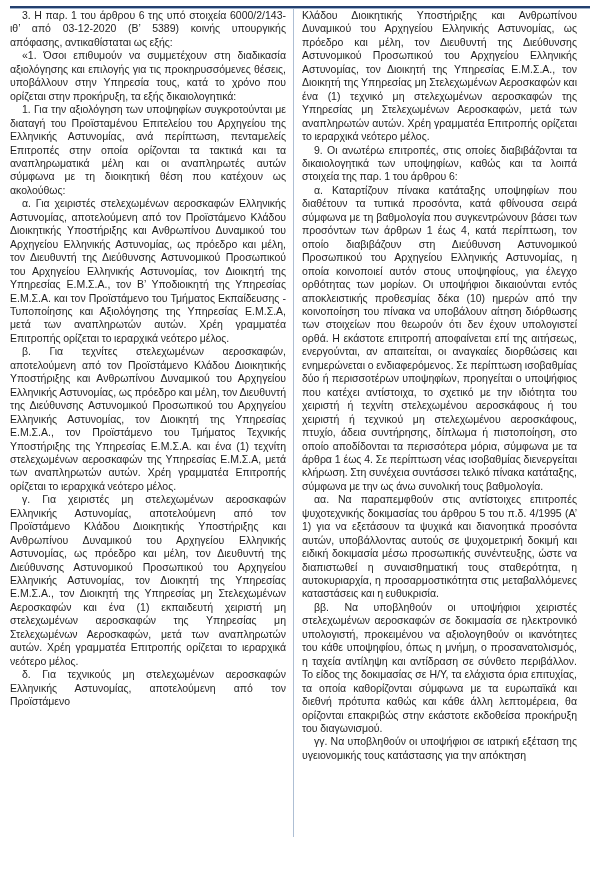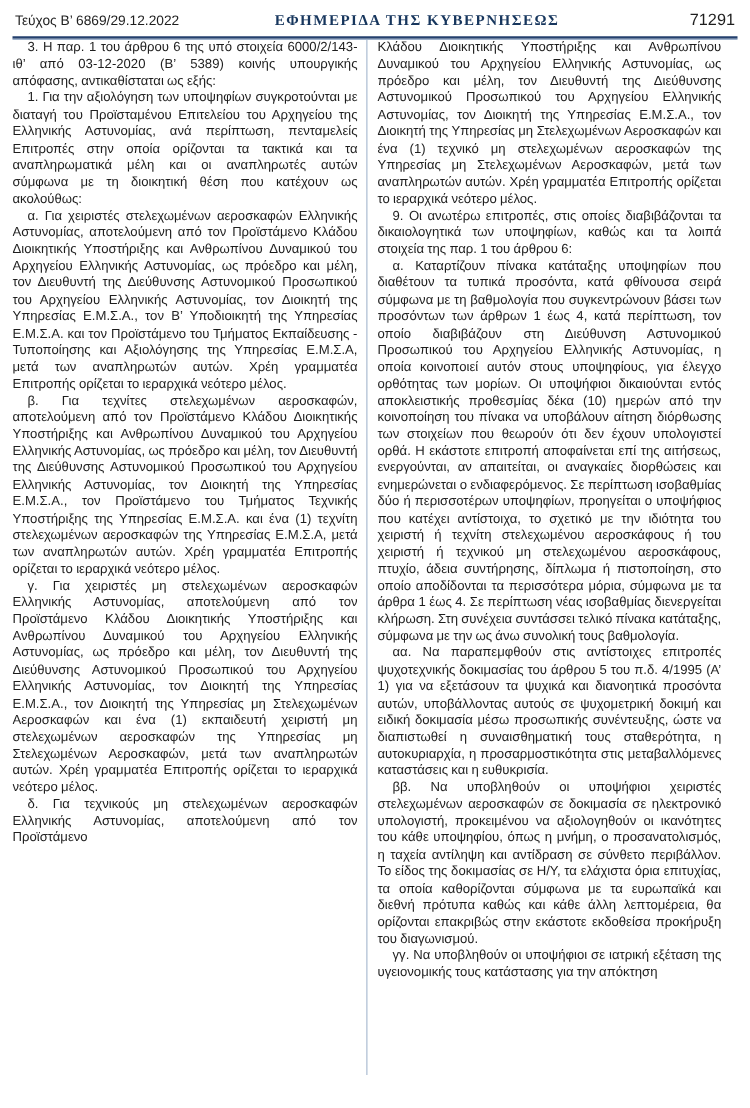--- a/index.html
+++ b/index.html
@@ -83,31 +83,27 @@
     text-align: left;
     text-indent: 0;
     margin: 12px 0 12px 38px;
   }
 </style>
 </head>
 <body>
 
 <div class="page">
 
-  <div class="header-row">
-    <span class="header-issue">Τεύχος Β’ 6869/29.12.2022</span>
-    <span class="header-title">ΕΦΗΜΕΡΙΔΑ ΤΗΣ ΚΥΒΕΡΝΗΣΕΩΣ</span>
-    <span class="header-page">71291</span>
-  </div>
 
   <div class="header-rule"></div>
 
   <div class="columns">
     <div class="col col-left">
         <p class="para">3. Η παρ. 1 του άρθρου 6 της υπό στοιχεία 6000/2/143-ιθ’ από 03-12-2020 (Β’ 5389) κοινής υπουργικής απόφασης, αντικαθίσταται ως εξής:</p>
+        <p class="para">«1. Όσοι επιθυμούν να συμμετέχουν στη διαδικασία αξιολόγησης και επιλογής για τις προκηρυσσόμενες θέσεις, υποβάλλουν στην Υπηρεσία τους, κατά το χρόνο που ορίζεται στην προκήρυξη, τα εξής δικαιολογητικά:</p>
         <p class="para">1. Για την αξιολόγηση των υποψηφίων συγκροτούνται με διαταγή του Προϊσταμένου Επιτελείου του Αρχηγείου της Ελληνικής Αστυνομίας, ανά περίπτωση, πενταμελείς Επιτροπές στην οποία ορίζονται τα τακτικά και τα αναπληρωματικά μέλη και οι αναπληρωτές αυτών σύμφωνα με τη διοικητική θέση που κατέχουν ως ακολούθως:</p>
         <p class="para">α. Για χειριστές στελεχωμένων αεροσκαφών Ελληνικής Αστυνομίας, αποτελούμενη από τον Προϊστάμενο Κλάδου Διοικητικής Υποστήριξης και Ανθρωπίνου Δυναμικού του Αρχηγείου Ελληνικής Αστυνομίας, ως πρόεδρο και μέλη, τον Διευθυντή της Διεύθυνσης Αστυνομικού Προσωπικού του Αρχηγείου Ελληνικής Αστυνομίας, τον Διοικητή της Υπηρεσίας Ε.Μ.Σ.Α., τον Β’ Υποδιοικητή της Υπηρεσίας Ε.Μ.Σ.Α. και τον Προϊστάμενο του Τμήματος Εκπαίδευσης - Τυποποίησης και Αξιολόγησης της Υπηρεσίας Ε.Μ.Σ.Α, μετά των αναπληρωτών αυτών. Χρέη γραμματέα Επιτροπής ορίζεται το ιεραρχικά νεότερο μέλος.</p>
         <p class="para">β. Για τεχνίτες στελεχωμένων αεροσκαφών, αποτελούμενη από τον Προϊστάμενο Κλάδου Διοικητικής Υποστήριξης και Ανθρωπίνου Δυναμικού του Αρχηγείου Ελληνικής Αστυνομίας, ως πρόεδρο και μέλη, τον Διευθυντή της Διεύθυνσης Αστυνομικού Προσωπικού του Αρχηγείου Ελληνικής Αστυνομίας, τον Διοικητή της Υπηρεσίας Ε.Μ.Σ.Α., τον Προϊστάμενο του Τμήματος Τεχνικής Υποστήριξης της Υπηρεσίας Ε.Μ.Σ.Α. και ένα (1) τεχνίτη στελεχωμένων αεροσκαφών της Υπηρεσίας Ε.Μ.Σ.Α, μετά των αναπληρωτών αυτών. Χρέη γραμματέα Επιτροπής ορίζεται το ιεραρχικά νεότερο μέλος.</p>
         <p class="para">γ. Για χειριστές μη στελεχωμένων αεροσκαφών Ελληνικής Αστυνομίας, αποτελούμενη από τον Προϊστάμενο Κλάδου Διοικητικής Υποστήριξης και Ανθρωπίνου Δυναμικού του Αρχηγείου Ελληνικής Αστυνομίας, ως πρόεδρο και μέλη, τον Διευθυντή της Διεύθυνσης Αστυνομικού Προσωπικού του Αρχηγείου Ελληνικής Αστυνομίας, τον Διοικητή της Υπηρεσίας Ε.Μ.Σ.Α., τον Διοικητή της Υπηρεσίας μη Στελεχωμένων Αεροσκαφών και ένα (1) εκπαιδευτή χειριστή μη στελεχωμένων αεροσκαφών της Υπηρεσίας μη Στελεχωμένων Αεροσκαφών, μετά των αναπληρωτών αυτών. Χρέη γραμματέα Επιτροπής ορίζεται το ιεραρχικά νεότερο μέλος.</p>
         <p class="para">δ. Για τεχνικούς μη στελεχωμένων αεροσκαφών Ελληνικής Αστυνομίας, αποτελούμενη από τον Προϊστάμενο</p>
       </div>
     <div class="col-divider"></div>
     <div class="col col-right">
         <p class="para" style="text-indent: 0px;">Κλάδου Διοικητικής Υποστήριξης και Ανθρωπίνου Δυναμικού του Αρχηγείου Ελληνικής Αστυνομίας, ως πρόεδρο και μέλη, τον Διευθυντή της Διεύθυνσης Αστυνομικού Προσωπικού του Αρχηγείου Ελληνικής Αστυνομίας, τον Διοικητή της Υπηρεσίας Ε.Μ.Σ.Α., τον Διοικητή της Υπηρεσίας μη Στελεχωμένων Αεροσκαφών και ένα (1) τεχνικό μη στελεχωμένων αεροσκαφών της Υπηρεσίας μη Στελεχωμένων Αεροσκαφών, μετά των αναπληρωτών αυτών. Χρέη γραμματέα Επιτροπής ορίζεται το ιεραρχικά νεότερο μέλος.</p>
         <p class="para">9. Οι ανωτέρω επιτροπές, στις οποίες διαβιβάζονται τα δικαιολογητικά των υποψηφίων, καθώς και τα λοιπά στοιχεία της παρ. 1 του άρθρου 6:</p>

